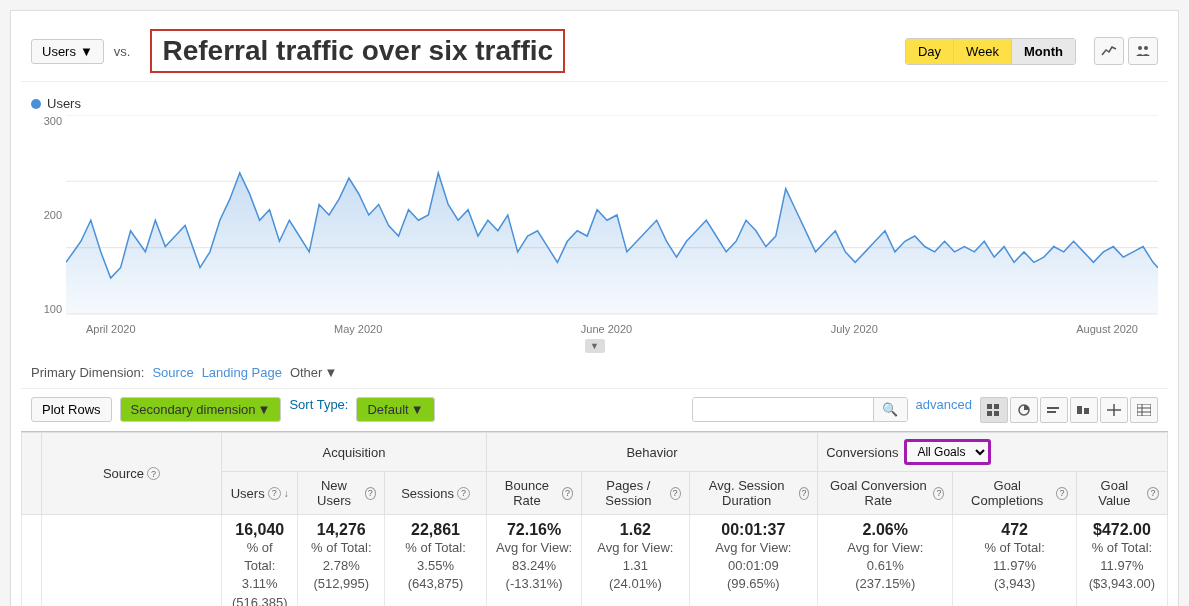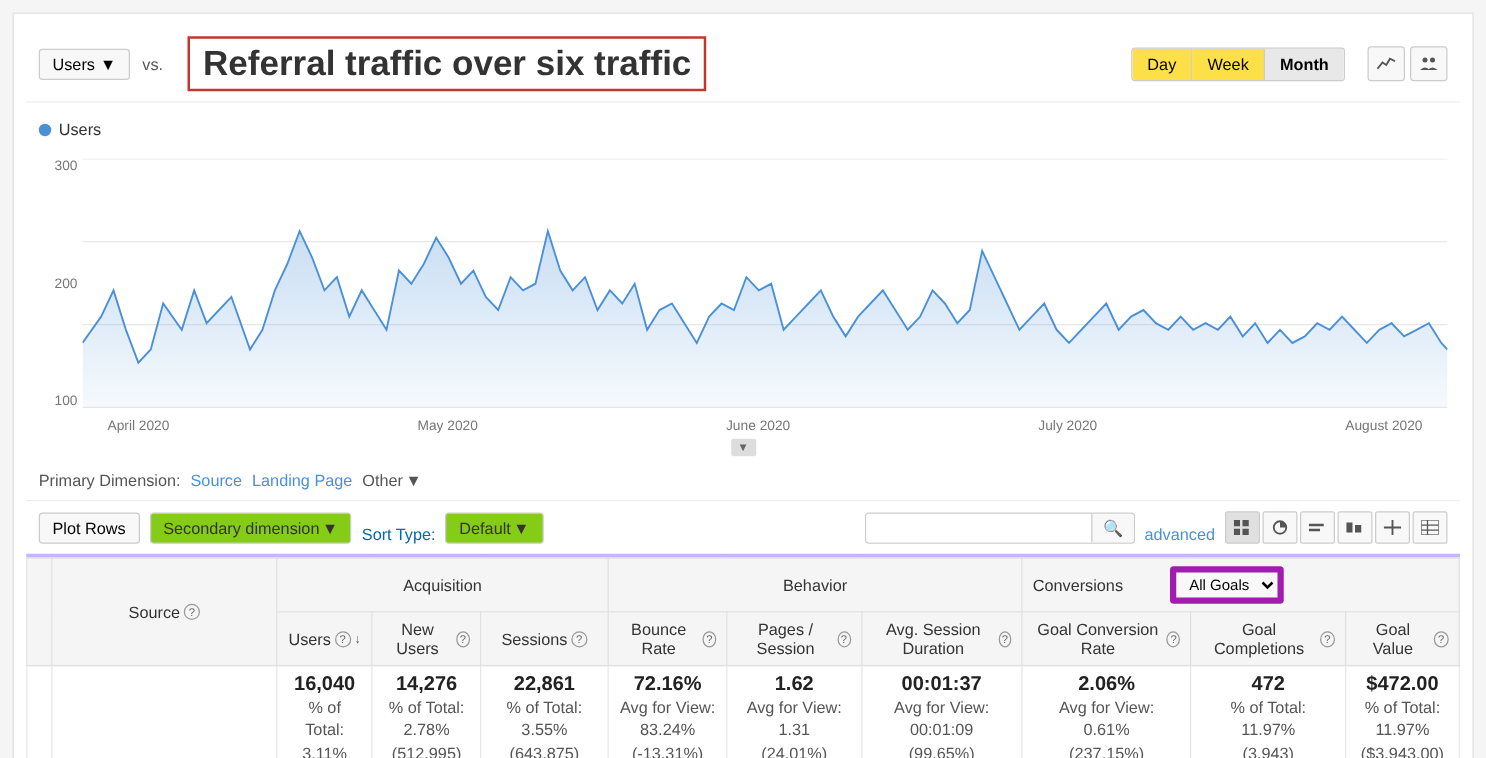--- a/index.html
+++ b/index.html
@@ -17,37 +17,37 @@
     .period-btn:last-child { border-right: none; }
     .period-btn.active { background: #e8e8e8; font-weight: bold; }
     .view-icons { display: flex; gap: 4px; margin-left: 8px; }
     .view-icon-btn { width: 30px; height: 28px; border: 1px solid #ccc; background: #f8f8f8; border-radius: 3px; cursor: pointer; display: flex; align-items: center; justify-content: center; font-size: 14px; }
 
     
     .chart-area { padding: 10px 10px 0 10px; }
     .legend { display: flex; align-items: center; gap: 6px; padding: 4px 0; }
     .legend-dot { width: 10px; height: 10px; border-radius: 50%; background: #4a90d9; }
     .legend-label { font-size: 13px; color: #333; }
-    .chart-wrapper { position: relative; width: 100%; height: 220px; margin-top: 12px; }
+    .chart-wrapper { position: relative; width: 100%; height: 220px; margin-top: 0; }
     .y-axis { position: absolute; left: 0; top: 0; height: 100%; width: 35px; display: flex; flex-direction: column; justify-content: space-between; padding-bottom: 20px; }
     .y-label { font-size: 11px; color: #777; text-align: right; padding-right: 4px; }
     .chart-svg-container { position: absolute; left: 35px; right: 0; top: 0; bottom: 20px; }
     .x-axis { position: absolute; bottom: 0; left: 35px; right: 0; display: flex; justify-content: space-between; padding: 0 20px; gap: 12px; }
     .x-label { font-size: 11px; color: #777; }
     .scroll-indicator { display: flex; justify-content: center; padding: 4px; }
     .scroll-btn { width: 20px; height: 14px; background: #ddd; border-radius: 2px; display: flex; align-items: center; justify-content: center; cursor: pointer; font-size: 9px; color: #666; }
 
     
     .dimension-bar { display: flex; align-items: center; gap: 8px; padding: 8px 10px; border-bottom: 1px solid #eee; font-size: 13px; }
     .dim-label { color: #555; font-weight: normal; }
     .dim-link { color: #4a90d9; cursor: pointer; text-decoration: none; }
     .dim-dropdown { color: #555; cursor: pointer; display: flex; align-items: center; gap: 2px; }
 
     
-    .toolbar { display: flex; align-items: flex-end; gap: 8px; padding: 8px 10px; border-bottom: 3px solid #c4b5fd; }
+    .toolbar { display: flex; align-items: flex-start; gap: 8px; padding: 8px 10px; border-bottom: 1px solid #c4b5fd; }
     .toolbar-btn { border: 1px solid #ccc; background: #f8f8f8; padding: 4px 10px; border-radius: 3px; cursor: pointer; font-size: 13px; }
     .secondary-dim { display: flex; align-items: center; gap: 2px; border: 1px solid #ccc; background: #84cc16; padding: 4px 10px; border-radius: 3px; cursor: pointer; font-size: 13px; }
     .sort-label { font-size: 13px; color: #0369a1; }
     .search-box { margin-left: auto; display: flex; align-items: center; border: 1px solid #ccc; border-radius: 3px; overflow: hidden; }
     .search-input { border: none; padding: 4px 8px; font-size: 13px; width: 180px; outline: none; }
     .search-btn { background: #f8f8f8; border: none; border-left: 1px solid #ccc; padding: 4px 8px; cursor: pointer; }
     .advanced-link { color: #4a90d9; cursor: pointer; font-size: 13px; }
     .view-mode-icons { display: flex; gap: 2px; }
     .view-mode-btn { width: 28px; height: 26px; border: 1px solid #ccc; background: #f8f8f8; border-radius: 2px; cursor: pointer; display: flex; align-items: center; justify-content: center; font-size: 12px; }
     .view-mode-btn.active { background: #e0e0e0; }
@@ -62,21 +62,21 @@
     .sort-arrow { color: #666; font-size: 10px; }
     .help-icon { display: inline-flex; align-items: center; justify-content: center; width: 13px; height: 13px; border: 1px solid #999; border-radius: 50%; font-size: 9px; color: #666; cursor: pointer; }
     .big-num { font-size: 16px; font-weight: bold; color: #222; display: block; }
     .sub-text { font-size: 11px; color: #555; line-height: 1.4; }
     .checkbox-cell { width: 20px; }
     .source-cell { text-align: left; }
     .acq-group { background: #e8f0f8; }
     .beh-group { background: #f0e8f8; }
     .conv-group { background: #e8f8e8; }
     .conversions-header { display: flex; align-items: center; gap: 6px; }
-    .all-goals-select { border: 5px solid #a21caf; background: #f8f8f8; padding: 2px 6px; border-radius: 3px; cursor: pointer; font-size: 12px; margin-left: 32px; }
+    .all-goals-select { border: 3px solid #a21caf; background: #f8f8f8; padding: 2px 6px; border-radius: 3px; cursor: pointer; font-size: 12px; }
   </style>
 </head>
 <body>
 
 <div class="container">
 
   <div class="chart-header">
     <button class="select-btn">
       <span>Users</span>
       <span>▼</span>

